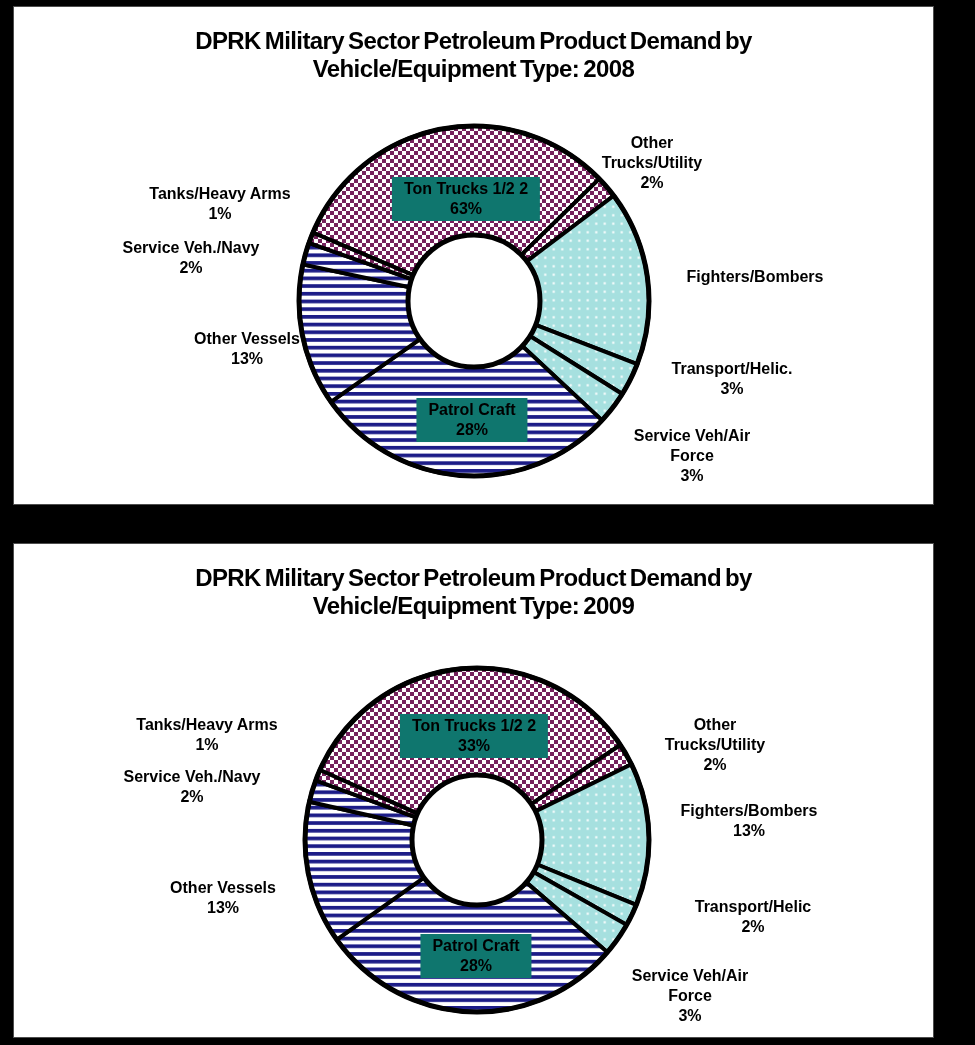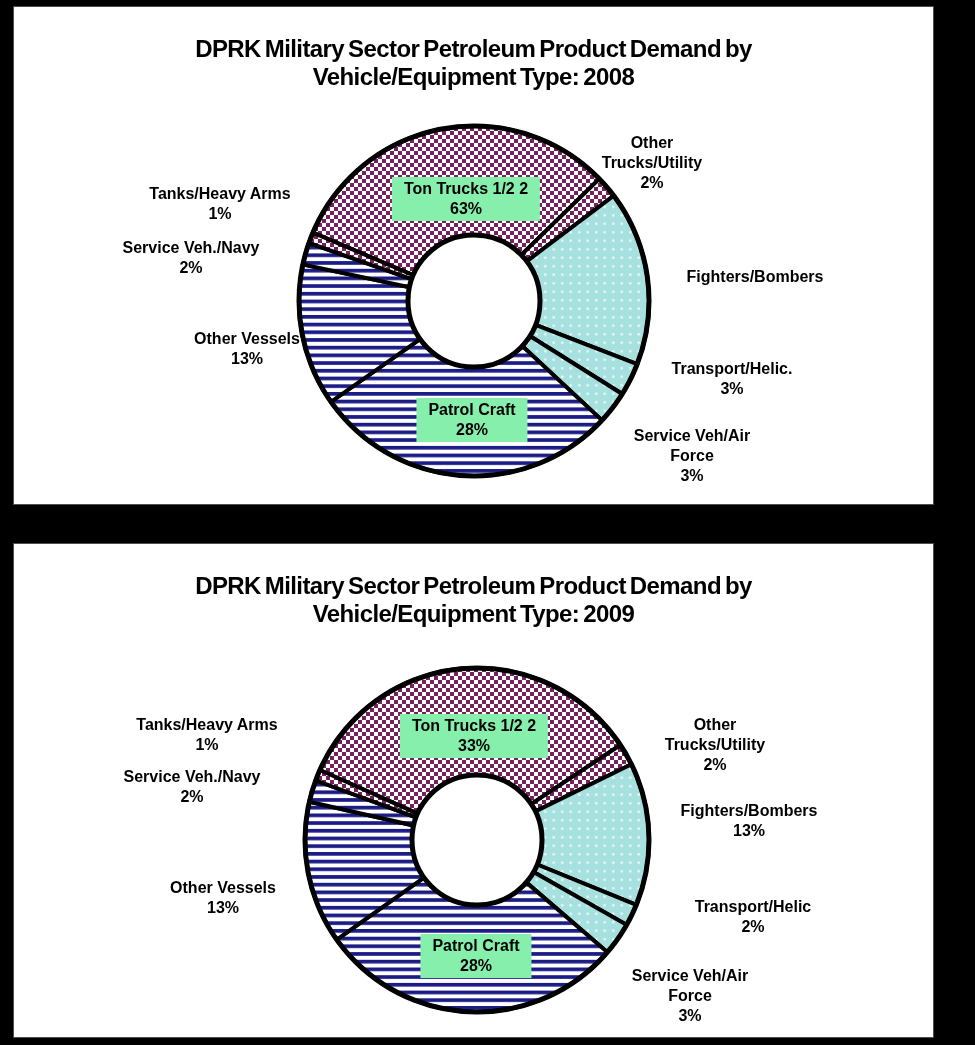--- a/index.html
+++ b/index.html
@@ -8,34 +8,34 @@
     font-family:"Liberation Sans",sans-serif;
     position:relative;overflow:hidden;
   }
   .panel{
     position:absolute;left:13px;width:921px;background:#fff;
     border:1px solid #4d4d4d;box-sizing:border-box;
   }
   #panel-0{top:6px;height:499px;}
   #panel-1{top:543px;height:495px;}
   .title{
-    margin:8px;padding-top:20px;text-align:center;color:#000;
+    margin:0;padding-top:20px;text-align:center;color:#000;
     font-size:24px;line-height:28px;font-weight:bold;
     letter-spacing:-0.6px;word-spacing:-2px;
   }
   .title span{display:block;}
   .donut{position:absolute;left:0;top:0;}
   .lbl{
     position:absolute;transform:translate(-50%,-50%);
     text-align:center;color:#000;font-weight:bold;
     font-size:16px;line-height:20px;z-index:2;
   }
   .lbl .nm,.lbl .pc{display:block;}
   .boxed{
-    background:#86efac;padding:2px 12px;white-space:nowrap;z-index:3;
+    background:#0f766e;padding:2px 12px;white-space:nowrap;z-index:3;
   }
 </style>
 </head>
 <body>
 
 <section class="panel" id="panel-0">
   <h1 class="title">
     <span>DPRK Military Sector Petroleum Product Demand by</span>
     <span>Vehicle/Equipment Type: 2008</span>
   </h1>

